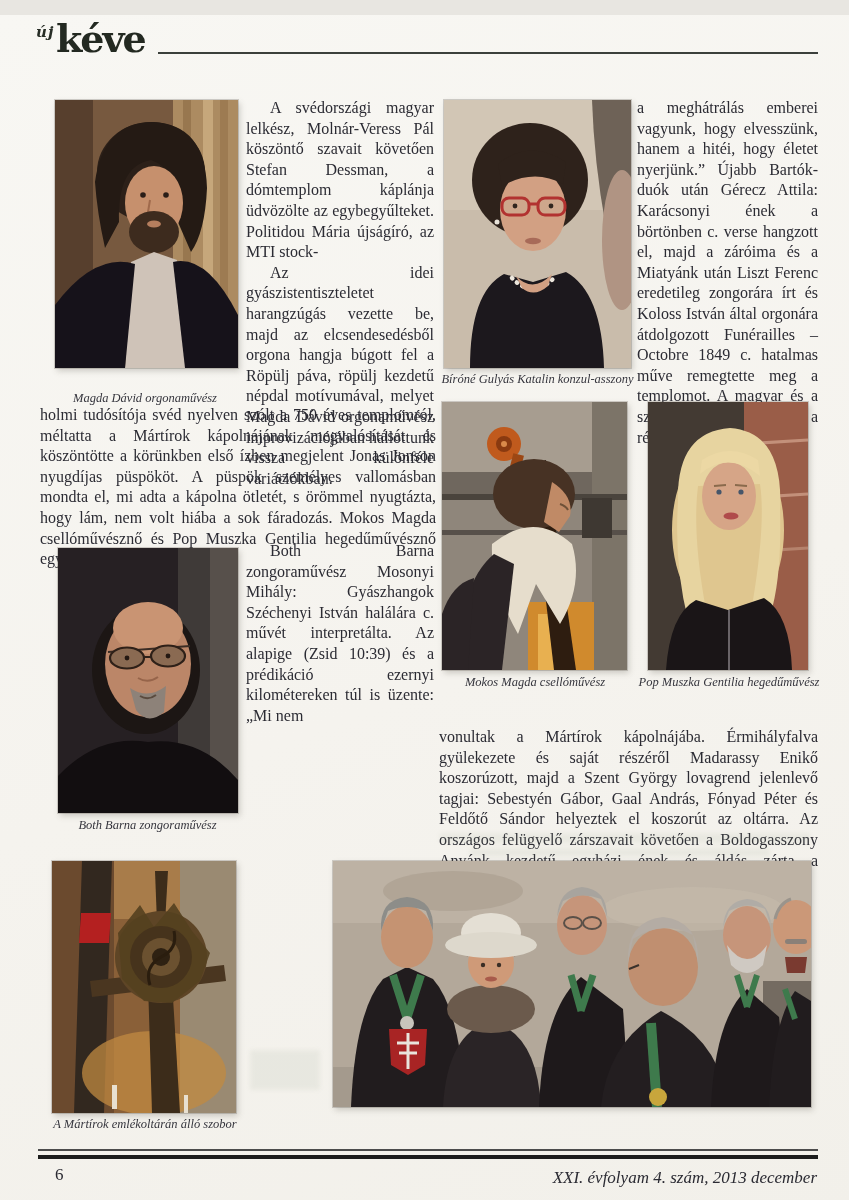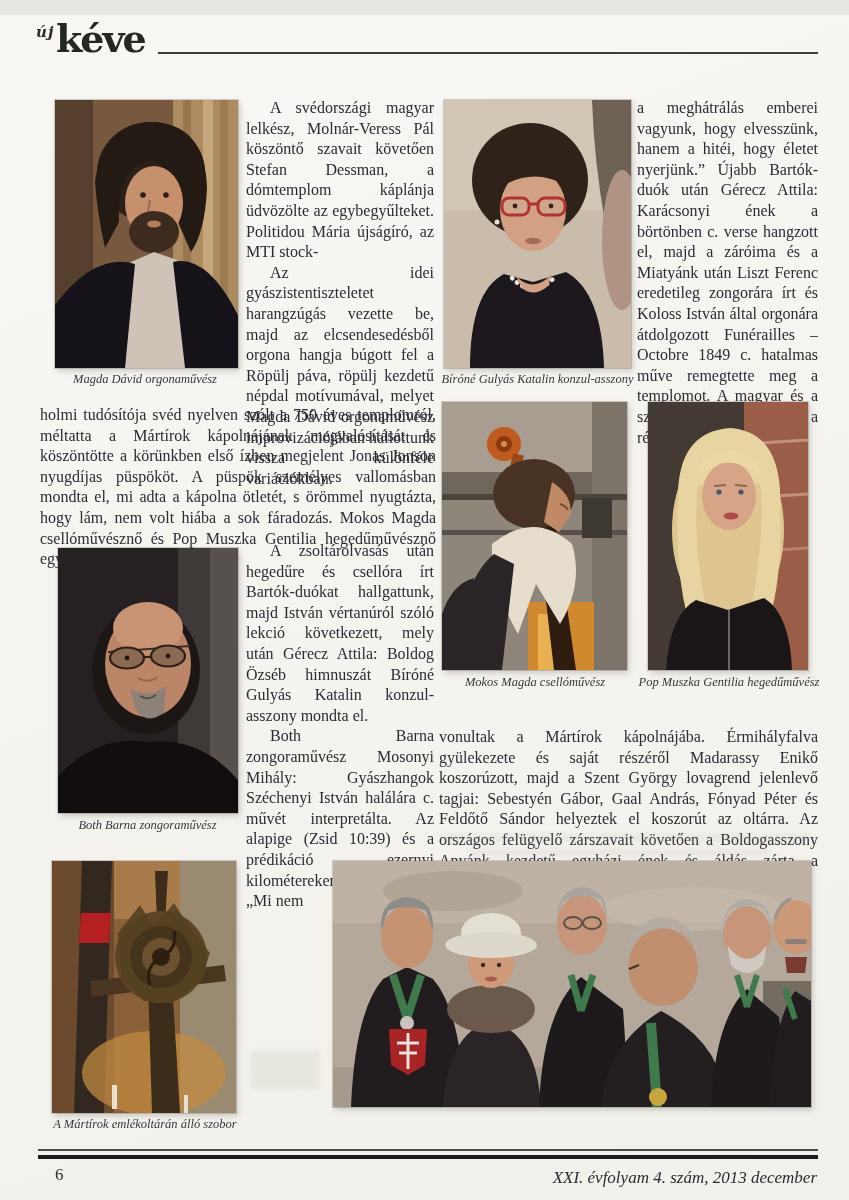--- a/index.html
+++ b/index.html
@@ -42,21 +42,21 @@
   .ph3{left:442px;top:387px;width:185px;height:268px;}
   .ph4{left:648px;top:387px;width:160px;height:268px;}
   .ph5{left:58px;top:533px;width:180px;height:265px;}
   .ph6{left:52px;top:846px;width:184px;height:252px;}
   .ph7{left:333px;top:846px;width:478px;height:246px;}
   
   .caption{
     position:absolute;font-style:italic;font-size:12.5px;color:#35353d;
     text-align:center;line-height:15px;
   }
-  .cap1{left:30px;top:357px;width:230px;}
+  .cap1{left:30px;top:376px;width:230px;}
   .cap2{left:420px;top:357px;width:235px;}
   .cap3{left:420px;top:660px;width:230px;}
   .cap4{left:610px;top:660px;width:238px;}
   .cap5{left:30px;top:803px;width:235px;}
   .cap6{left:30px;top:1102px;width:230px;}
   .cap7{left:335px;top:1102px;width:476px;}
   
   .ghost{position:absolute;background:#9aa58f;opacity:.12;filter:blur(2px);border-radius:2px;}
   
   .foot-rule-thin{position:absolute;left:38px;top:1134px;width:780px;height:2px;background:#4c4c4c;}
@@ -197,21 +197,20 @@
         <circle cx="110" cy="108" r="2.4" fill="#241812"></circle>
       <path d="M80,130 Q90,136 100,129" stroke="#96644a" stroke-width="2" fill="none"></path>
       <path d="M72,140 Q90,152 108,138 L106,164 Q90,178 78,162 Z" fill="#8d8279"></path>
       <path d="M82,148 Q90,153 98,147" stroke="#5a4a3e" stroke-width="2" fill="none"></path>
       <path d="M0,265 L0,228 Q40,186 90,194 Q142,188 180,232 L180,265 Z" fill="#120e10"></path>
     </svg>
   </figure>
   <figcaption class="caption cap5">Both Barna zongoraművész</figcaption>
 
   <div class="coltext col-mid-bottom">
-    <p class="ind">A zsoltárolvasás után hegedűre és csellóra írt Bartók-duókat hallgattunk, majd István vértanúról szóló lekció következett, mely után Gérecz Attila: Boldog Özséb himnuszát Bíróné Gulyás Katalin konzul-asszony mondta el.</p>
     <p class="ind">Both Barna zongoraművész Mosonyi Mihály: Gyászhangok Széchenyi István halálára c. művét interpretálta. Az alapige (Zsid 10:39) és a prédikáció ezernyi kilométereken túl is üzente: „Mi nem</p>
   </div>
 
   <div class="coltext wide-right">
     <p>vonultak a Mártírok kápolnájába. Érmihályfalva gyülekezete és saját részéről Madarassy Enikő koszorúzott, majd a Szent György lovagrend jelenlevő tagjai: Sebestyén Gábor, Gaal András, Fónyad Péter és Feldőtő Sándor helyeztek el koszorút az oltárra. Az országos felügyelő zárszavait követően a Boldogasszony Anyánk kezdetű egyházi ének és áldás zárta a megemlékezést.</p>
   </div>
 
   <div class="ghost" style="left:440px;top:818px;width:370px;height:10px;"></div>
   <div class="ghost" style="left:470px;top:833px;width:300px;height:9px;"></div>
   <div class="ghost" style="left:250px;top:1035px;width:70px;height:40px;"></div>

